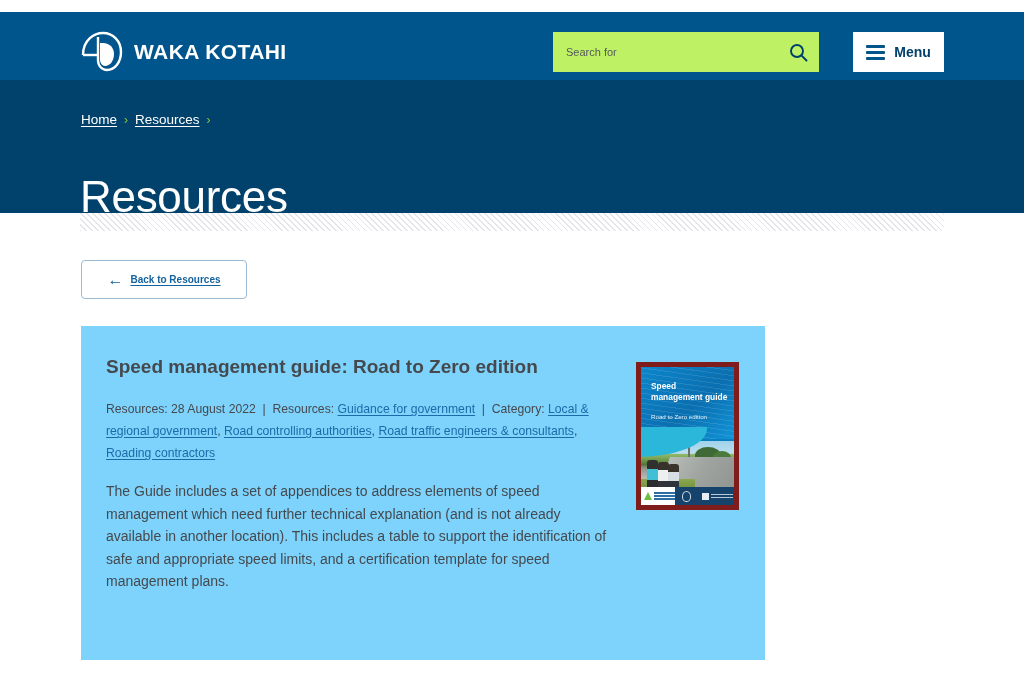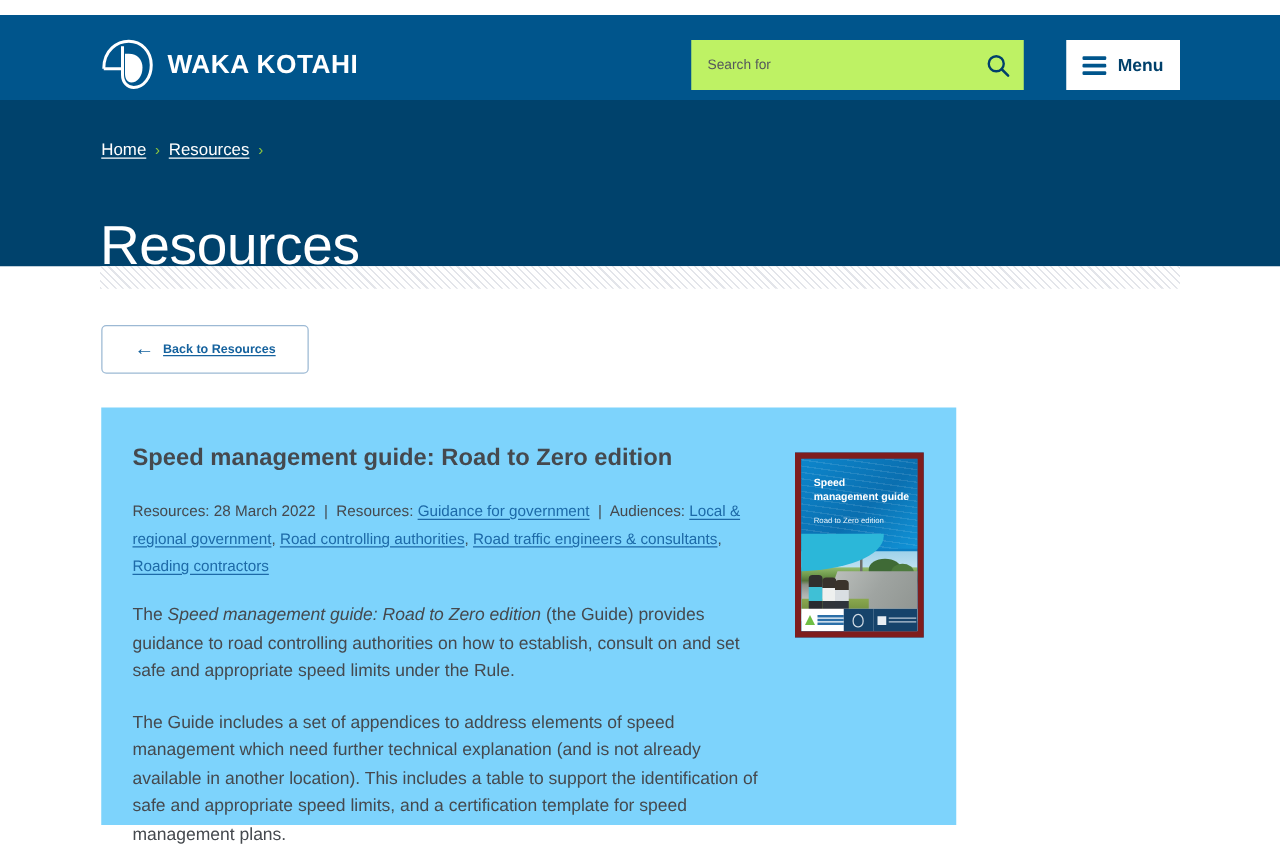--- a/index.html
+++ b/index.html
@@ -288,35 +288,32 @@
   <span class="back-label">Back to Resources</span>
 </button>
 
 <div class="card">
 
   <div class="card-body">
     <h2 class="card-title">Speed management guide: Road to Zero edition</h2>
 
     <p class="meta">
       <span>Resources:</span>
-      <span>28 March 2022</span>
+      <span>28 August 2022</span>
       &nbsp;<span>|</span>&nbsp;
       <span>Resources:</span>
       <a>Guidance for government</a>
       &nbsp;<span>|</span>&nbsp;
-      <span>Audiences:</span>
+      <span>Category:</span>
       <a>Local &amp; regional government</a><span>,</span>
       <a>Road controlling authorities</a><span>,</span>
       <a>Road traffic engineers &amp; consultants</a><span>,</span>
       <a>Roading contractors</a>
     </p>
 
-    <p class="para">
-      <span>The </span><em>Speed management guide: Road to Zero edition</em><span> (the Guide) provides guidance to road controlling authorities on how to establish, consult on and set safe and appropriate speed limits under the Rule.</span>
-    </p>
 
     <p class="para">The Guide includes a set of appendices to address elements of speed management which need further technical explanation (and is not already available in another location). This includes a table to support the identification of safe and appropriate speed limits, and a certification template for speed management plans.</p>
   </div>
 
   <div class="cover">
     <div class="cover-top"></div>
     <div class="cover-title">
       <span>Speed</span><br>
       <span>management guide</span>
     </div>

